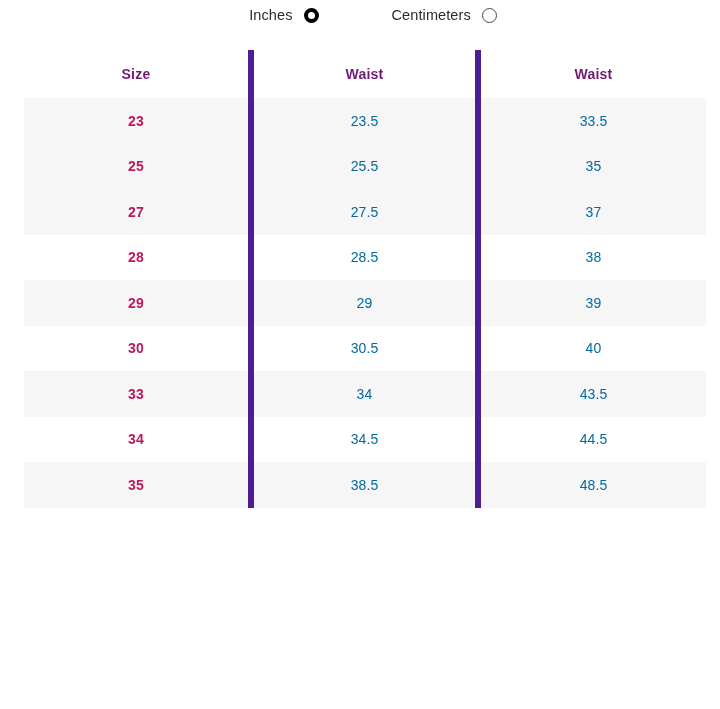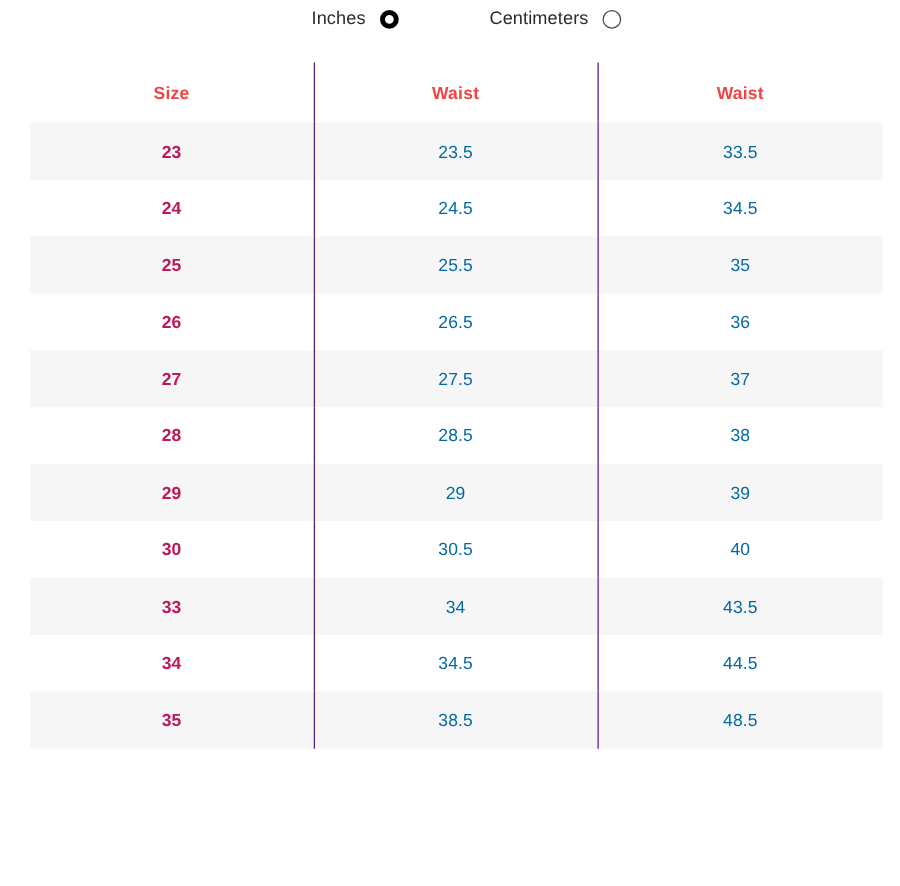--- a/index.html
+++ b/index.html
@@ -66,29 +66,29 @@
     table-layout: fixed;
   }
   table.size-table col.c-size  { width: 227px; }
   table.size-table col.c-waist { width: 227px; }
   table.size-table col.c-hips  { width: 228px; }
 
   thead th {
     height: 48px;
     font-size: 14px;
     font-weight: bold;
-    color: #ef4444;
+    color: #701a75;
     text-align: center;
     background: #ffffff;
     padding: 0;
     letter-spacing: 0.2px;
   }
   thead th.div-l,
   tbody td.div-l {
-    border-left: 1px solid #4c1d95;
+    border-left: 6px solid #4c1d95;
   }
 
   tbody td {
     height: 45.5px;
     font-size: 14px;
     text-align: center;
     padding: 0;
     color: #0369a1;
     letter-spacing: 0.1px;
   }
@@ -126,34 +126,24 @@
         <th class="div-l">Waist</th>
         <th class="div-l">Waist</th>
       </tr>
     </thead>
     <tbody id="table-body">
         <tr class="odd">
           <td class="size-cell">23</td>
           <td class="div-l">23.5</td>
           <td class="div-l">33.5</td>
         </tr>
-        <tr class="even">
-          <td class="size-cell">24</td>
-          <td class="div-l">24.5</td>
-          <td class="div-l">34.5</td>
-        </tr>
         <tr class="odd">
           <td class="size-cell">25</td>
           <td class="div-l">25.5</td>
           <td class="div-l">35</td>
-        </tr>
-        <tr class="even">
-          <td class="size-cell">26</td>
-          <td class="div-l">26.5</td>
-          <td class="div-l">36</td>
         </tr>
         <tr class="odd">
           <td class="size-cell">27</td>
           <td class="div-l">27.5</td>
           <td class="div-l">37</td>
         </tr>
         <tr class="even">
           <td class="size-cell">28</td>
           <td class="div-l">28.5</td>
           <td class="div-l">38</td>

